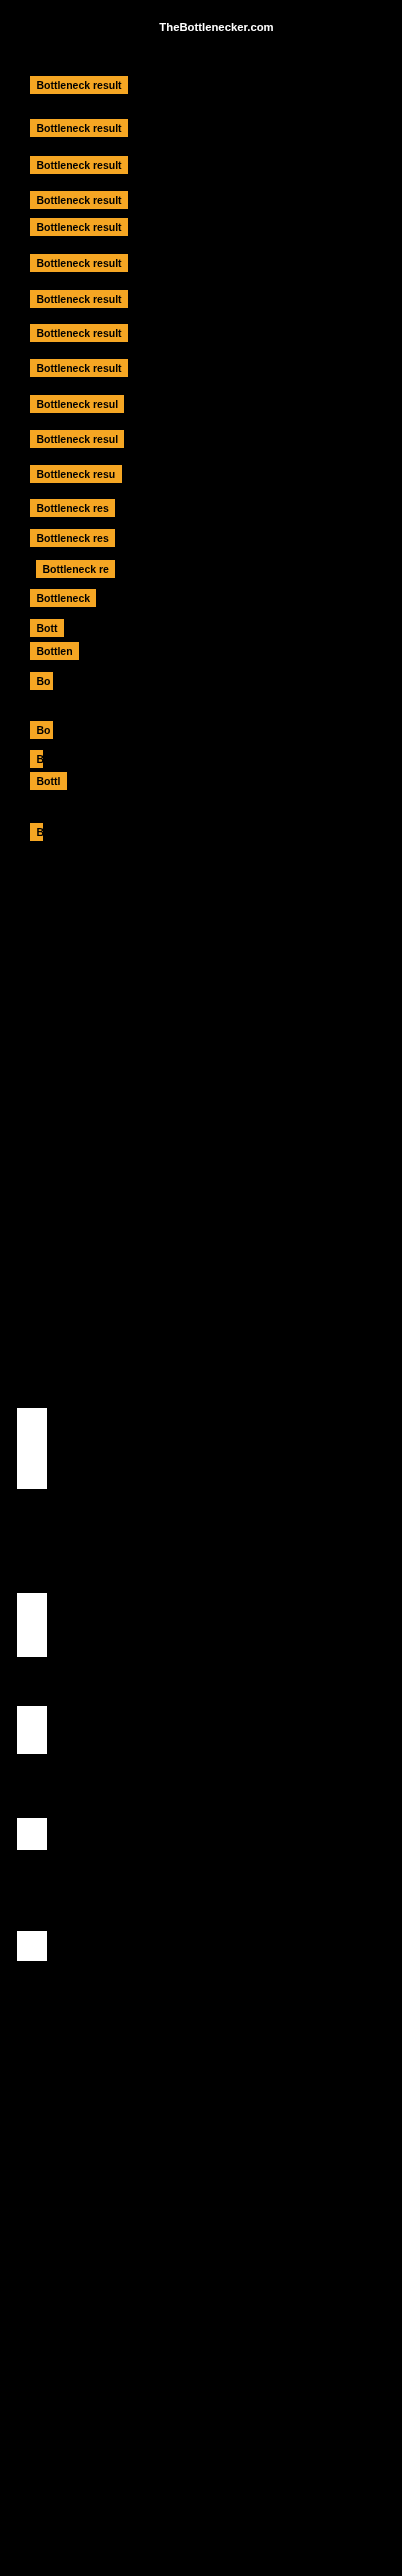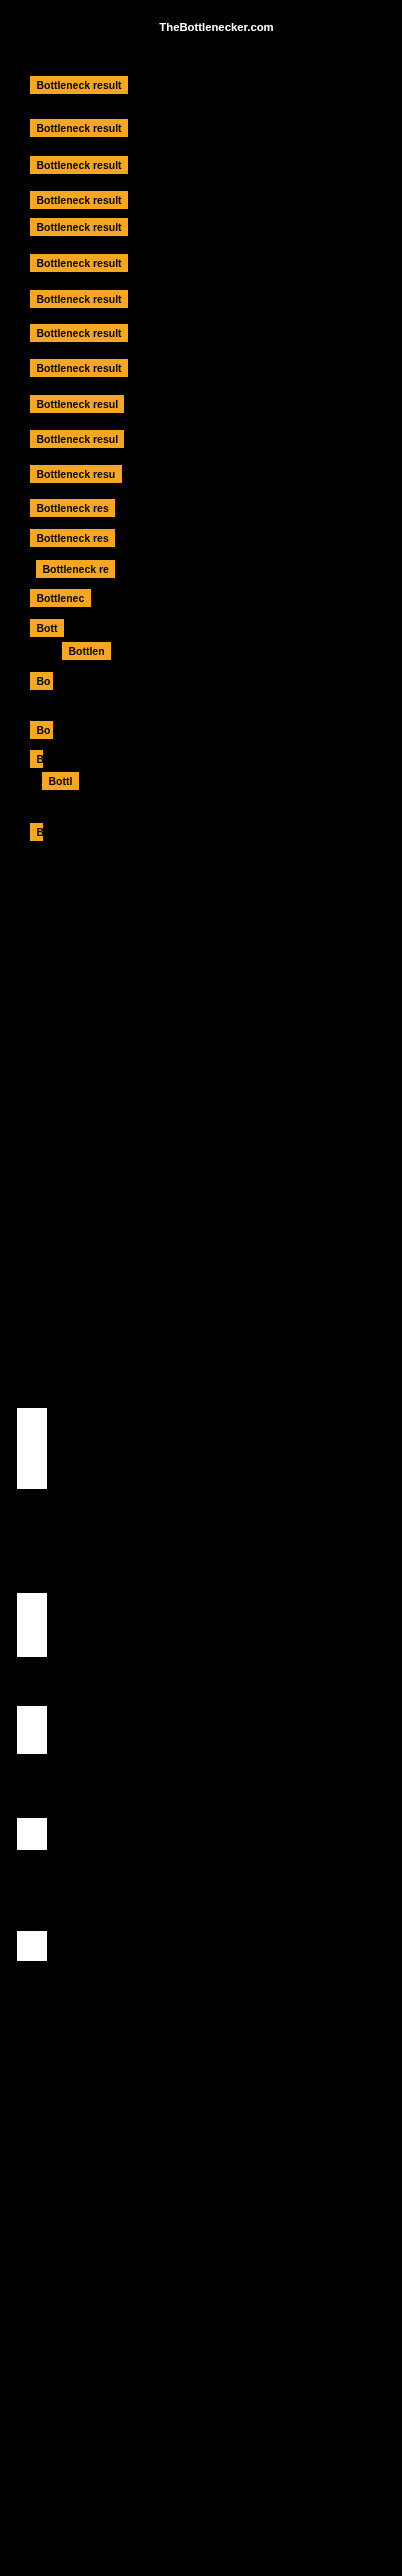--- a/index.html
+++ b/index.html
@@ -65,27 +65,27 @@
     <div class="result-item" style="top: 224px; left: 0px;"><span class="bottleneck-badge" style="max-width: 113px;">Bottleneck result</span></div>
     <div class="result-item" style="top: 260px; left: 0px;"><span class="bottleneck-badge" style="max-width: 113px;">Bottleneck result</span></div>
     <div class="result-item" style="top: 294px; left: 0px;"><span class="bottleneck-badge" style="max-width: 111px;">Bottleneck result</span></div>
     <div class="result-item" style="top: 329px; left: 0px;"><span class="bottleneck-badge" style="max-width: 115px;">Bottleneck result</span></div>
     <div class="result-item" style="top: 365px; left: 0px;"><span class="bottleneck-badge" style="max-width: 109px;">Bottleneck resul</span></div>
     <div class="result-item" style="top: 400px; left: 0px;"><span class="bottleneck-badge" style="max-width: 109px;">Bottleneck resul</span></div>
     <div class="result-item" style="top: 435px; left: 0px; text-align: center;"><span class="bottleneck-badge" style="max-width: 103px;">Bottleneck resu</span></div>
     <div class="result-item" style="top: 469px; left: 0px;"><span class="bottleneck-badge" style="max-width: 98px;">Bottleneck res</span></div>
     <div class="result-item" style="top: 499px; left: 0px;"><span class="bottleneck-badge" style="max-width: 98px;">Bottleneck res</span></div>
     <div class="result-item" style="top: 530px; left: 6px;"><span class="bottleneck-badge" style="max-width: 93px;">Bottleneck re</span></div>
-    <div class="result-item" style="top: 559px; left: 0px;"><span class="bottleneck-badge" style="max-width: 72px;">Bottlenec</span></div>
+    <div class="result-item" style="top: 559px; left: 0px;"><span class="bottleneck-badge" style="max-width: 72px;">Bottleneck</span></div>
     <div class="result-item" style="top: 589px; left: 0px;"><span class="bottleneck-badge" style="max-width: 40px; text-align: center;">Bott</span></div>
-    <div class="result-item" style="top: 612px; left: 0px; margin-left: 32px;"><span class="bottleneck-badge" style="max-width: 60px;">Bottlen</span></div>
+    <div class="result-item" style="top: 612px; left: 0px;"><span class="bottleneck-badge" style="max-width: 60px;">Bottlen</span></div>
     <div class="result-item" style="top: 642px; left: 0px;"><span class="bottleneck-badge" style="max-width: 22.5px;">Bo</span></div>
     <div class="result-item" style="top: 691px; left: 0px;"><span class="bottleneck-badge" style="max-width: 22.5px;">Bo</span></div>
     <div class="result-item" style="top: 720px; left: 0px;"><span class="bottleneck-badge" style="max-width: 13px;">B</span></div>
-    <div class="result-item" style="top: 742px; left: 0px;"><span class="bottleneck-badge" style="max-width: 44px; margin-left: 12px;">Bottl</span></div>
+    <div class="result-item" style="top: 742px; left: 0px;"><span class="bottleneck-badge" style="max-width: 44px;">Bottl</span></div>
     <div class="result-item" style="top: 793px; left: 0px;"><span class="bottleneck-badge" style="max-width: 13px;">B</span></div>
   </div>
 <div id="lines-container">
     <div class="vertical-line" style="top: 1393px; height: 81px;"></div>
     <div class="vertical-line" style="top: 1578px; height: 64px;"></div>
     <div class="vertical-line" style="top: 1691px; height: 48px;"></div>
     <div class="vertical-line" style="top: 1803px; height: 32px;"></div>
     <div class="vertical-line" style="top: 1916px; height: 24px;"></div>
   </div>
 

